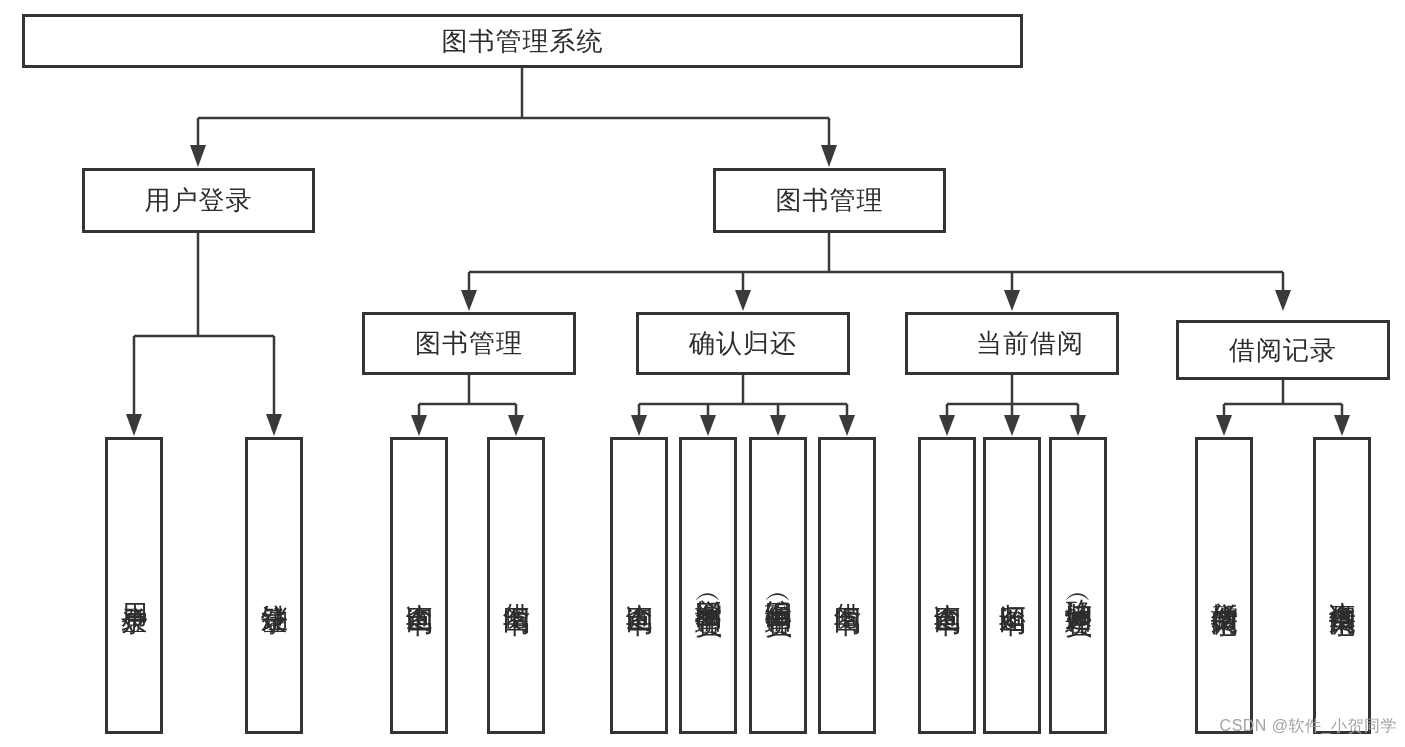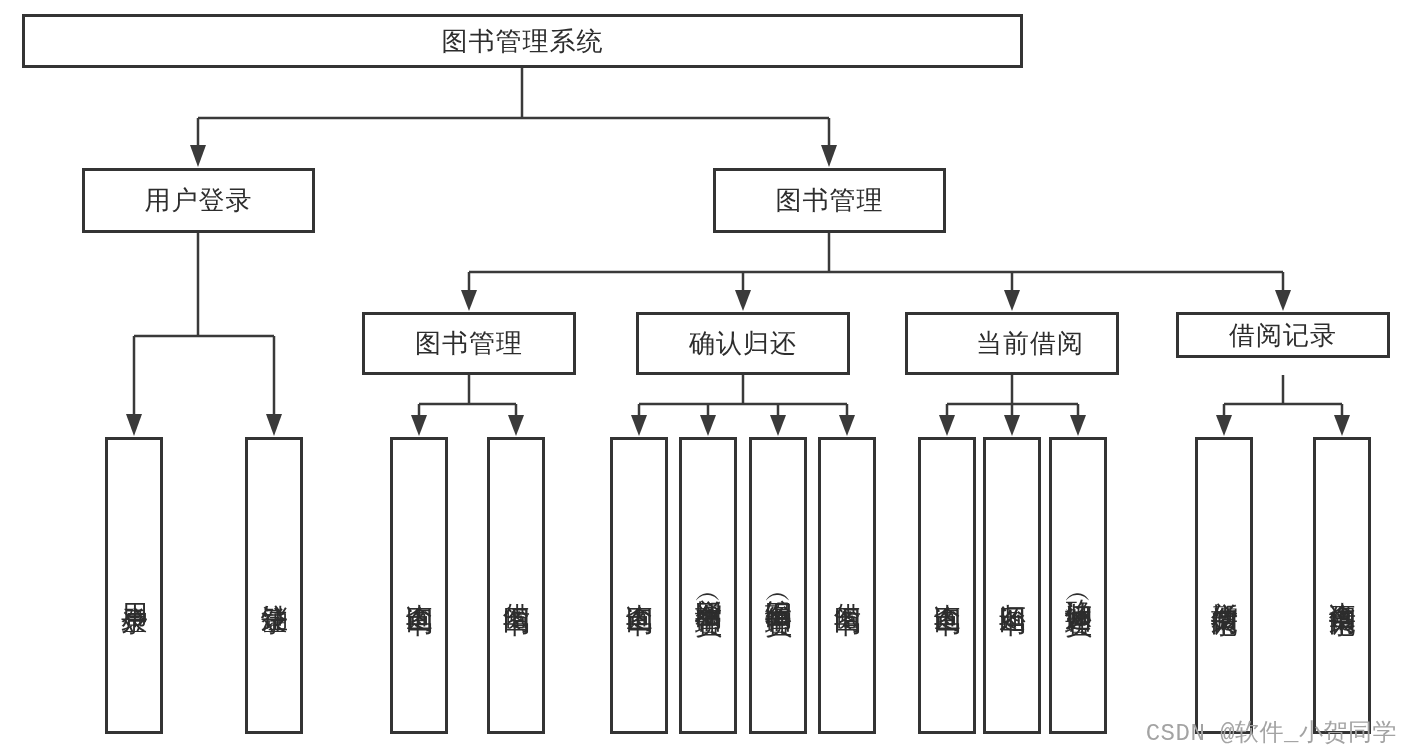--- a/index.html
+++ b/index.html
@@ -23,22 +23,22 @@
     display:flex;align-items:center;justify-content:center;
     color:var(--text);z-index:1;
   }
   .node{font-size:26px;letter-spacing:1px;white-space:nowrap;}
   .vnode .vtext{
     writing-mode:vertical-rl;text-orientation:mixed;
     line-height:1;font-size:27px;letter-spacing:2px;color:var(--text);
   }
   .watermark{
     position:absolute;right:8px;top:716px;z-index:3;
-    color:var(--watermark);font-size:24px;letter-spacing:0.5px;
-    font-family:Liberation Mono, monospace;white-space:nowrap;
+    color:var(--watermark);font-size:16px;letter-spacing:0.5px;
+    font-family:Liberation Sans, sans-serif;white-space:nowrap;
   }
 </style>
 </head>
 <body>
 
 <div class="stage">
 
   <svg class="wires" width="1405" height="747" viewBox="0 0 1405 747">
 
     <path class="w" d="M522 68 V118"></path>
@@ -114,21 +114,21 @@
 
   <div class="node" style="left:362px;top:312px;width:214px;height:63px;">
     <span>图书管理</span>
   </div>
   <div class="node" style="left:636px;top:312px;width:214px;height:63px;">
     <span>确认归还</span>
   </div>
   <div class="node" style="left:905px;top:312px;width:214px;height:63px;padding-left:36px;">
     <span>当前借阅</span>
   </div>
-  <div class="node" style="left:1176px;top:312px;width:214px;height:46px;">
+  <div class="node" style="left:1176px;top:320px;width:214px;height:60px;">
     <span>借阅记录</span>
   </div>
 
   <div class="vnode" style="left:105px;top:437px;width:58px;height:297px;">
     <span class="vtext">用户登录</span>
   </div>
   <div class="vnode" style="left:245px;top:437px;width:58px;height:297px;">
     <span class="vtext">注销登录</span>
   </div>
 

